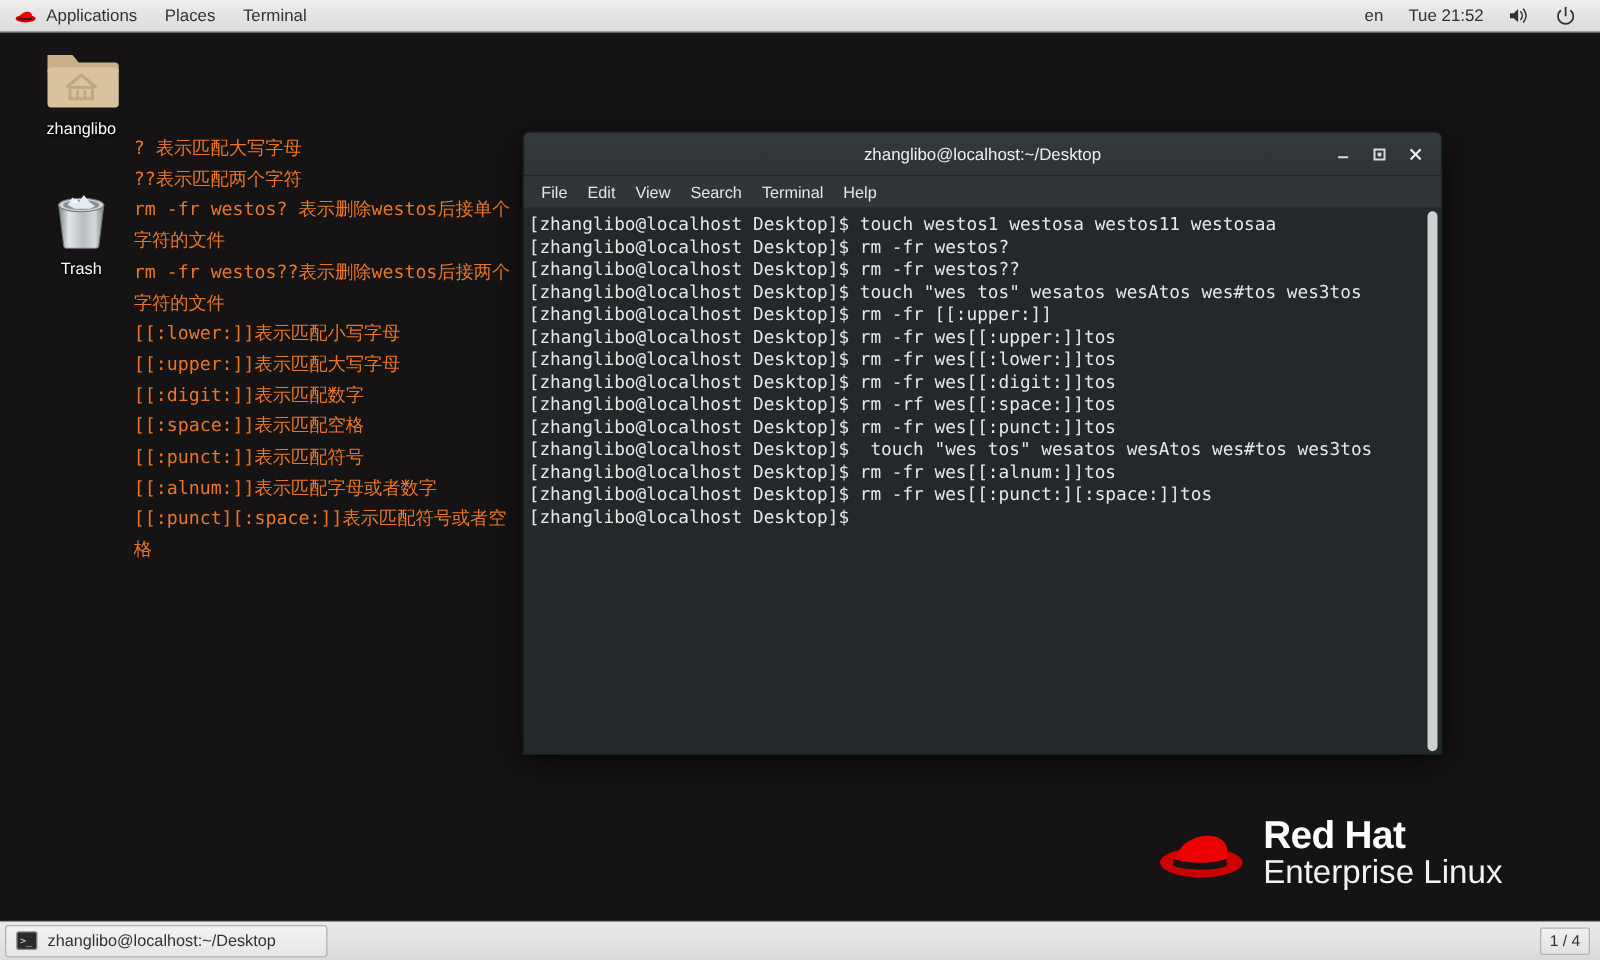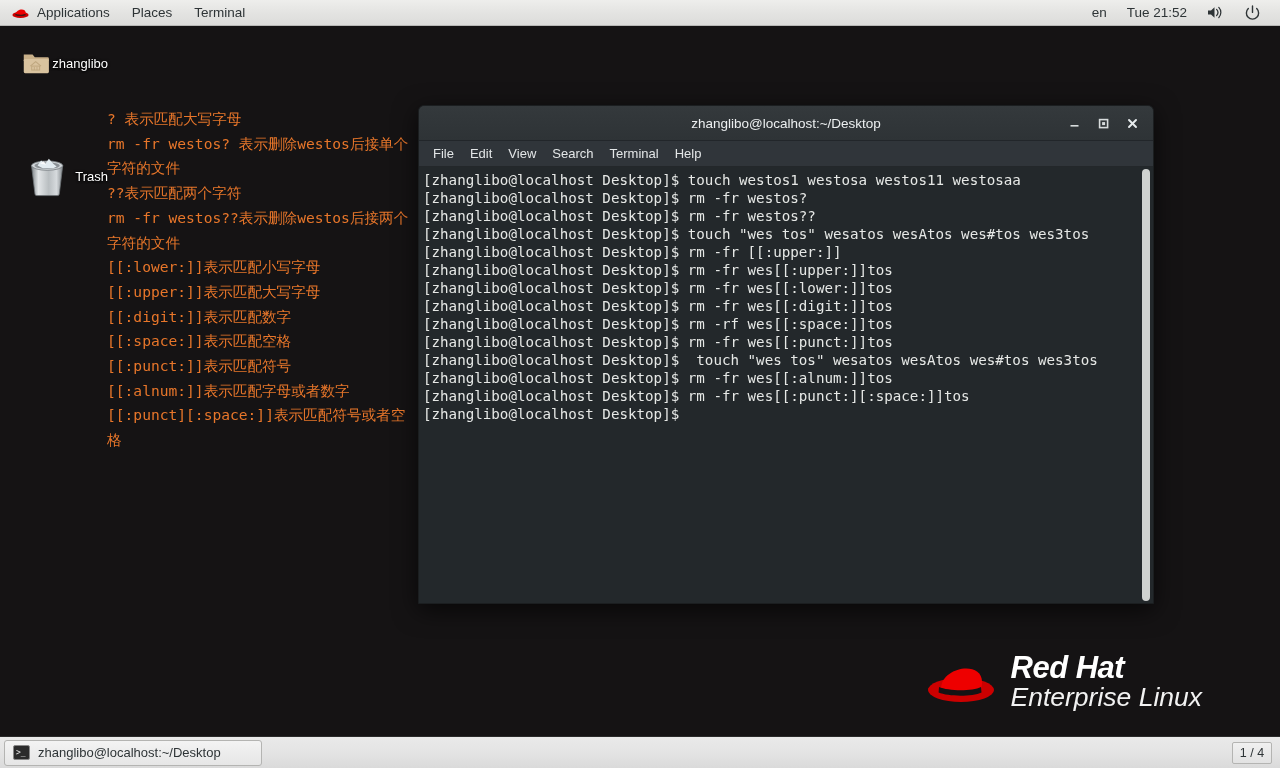--- a/index.html
+++ b/index.html
@@ -34,21 +34,21 @@
     margin-left: auto; display: flex; align-items: center;
     gap: 2px; padding-right: 10px;
   }
   .panel-right .panel-item { padding: 3px 9px; }
   .rh-logo-small { width: 19px; height: 15px; display: block; }
 
   
   .desk-icon {
     position: absolute;
     width: 86px;
-    display: flex; flex-direction: row;
+    display: flex; flex-direction: column;
     align-items: center; gap: 3px;
     cursor: default;
   }
   .desk-icon .lbl {
     color: #fff; font-size: 13px;
     text-shadow: 0 1px 2px #000, 0 0 3px #000;
     white-space: nowrap;
   }
   #icon-home { left: 22px; top: 34px; }
   #icon-trash { left: 22px; top: 148px; }
@@ -148,21 +148,21 @@
     background: #cfd2d0;
     border-radius: 4px;
   }
 
   
   #rhel-logo {
     position: absolute;
     right: 78px; bottom: 56px;
     display: flex; align-items: center; gap: 14px;
   }
-  #rhel-logo .rhtext { line-height: 1.04; font-style: italic; }
+  #rhel-logo .rhtext { line-height: 1.04; }
   #rhel-logo .rh1 {
     color: #fff; font-size: 31px; font-weight: bold;
     letter-spacing: -0.5px;
   }
   #rhel-logo .rh2 {
     color: #f2f2f2; font-size: 26.5px; font-weight: normal;
     letter-spacing: 0px;
   }
 
   
@@ -294,22 +294,22 @@
     <ellipse cx="29" cy="16" rx="14.5" ry="4" fill="#8b9196"></ellipse>
     <path d="M18 16 L22 10 L27 14 L31 8 L36 14 L40 17 L36 19 L24 19 Z" fill="#e8f1f6" opacity="0.95"></path>
     <path d="M21 14 L25 11 L28 15 Z" fill="#ffffff" opacity="0.8"></path>
     <path d="M33 12 L37 16 L32 17 Z" fill="#dfeaf1" opacity="0.9"></path>
   </svg>
   <span class="lbl">Trash</span>
 </div>
 
 <div id="annotations">
   <div class="ann">?  表示匹配大写字母</div>
+  <div class="ann">??表示匹配两个字符</div>
   <div class="ann">rm -fr westos? 表示删除westos后接单个字符的文件</div>
-  <div class="ann">??表示匹配两个字符</div>
   <div class="ann">rm -fr westos??表示删除westos后接两个字符的文件</div>
   <div class="ann">[[:lower:]]表示匹配小写字母</div>
   <div class="ann">[[:upper:]]表示匹配大写字母</div>
   <div class="ann">[[:digit:]]表示匹配数字</div>
   <div class="ann">[[:space:]]表示匹配空格</div>
   <div class="ann">[[:punct:]]表示匹配符号</div>
   <div class="ann">[[:alnum:]]表示匹配字母或者数字</div>
   <div class="ann">[[:punct][:space:]]表示匹配符号或者空格</div>
 </div>
 

